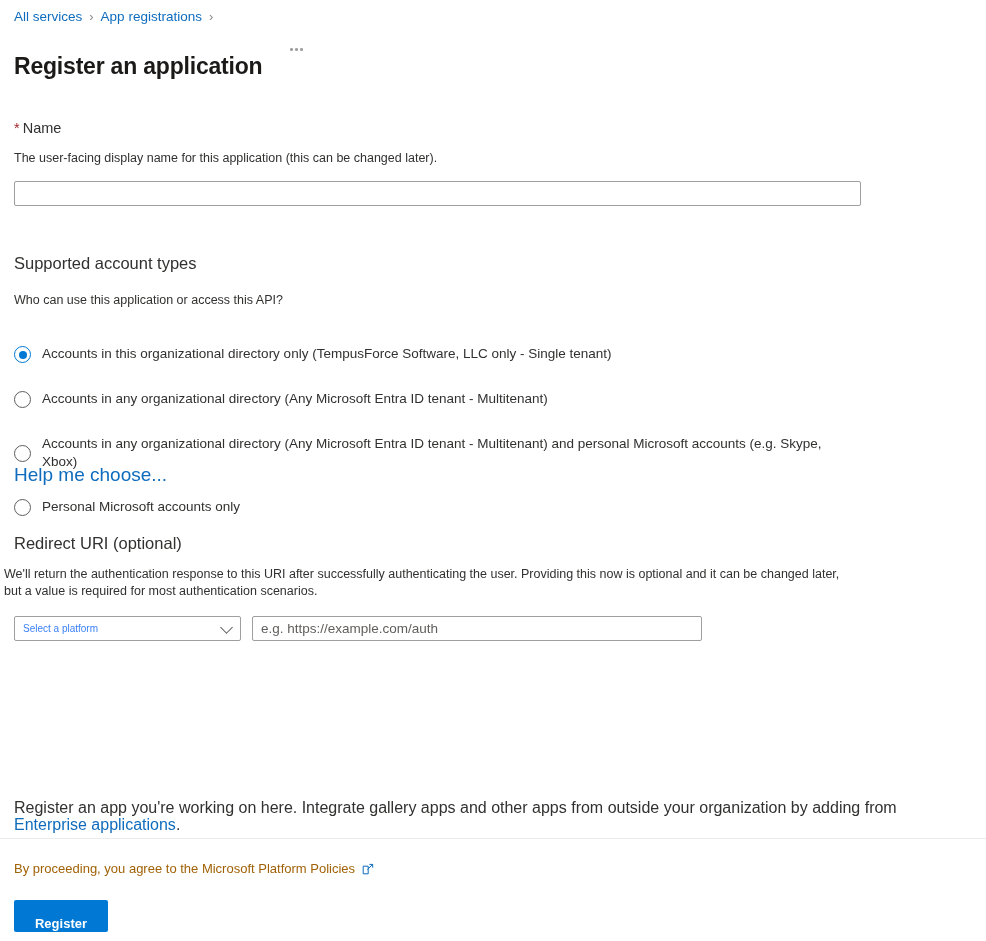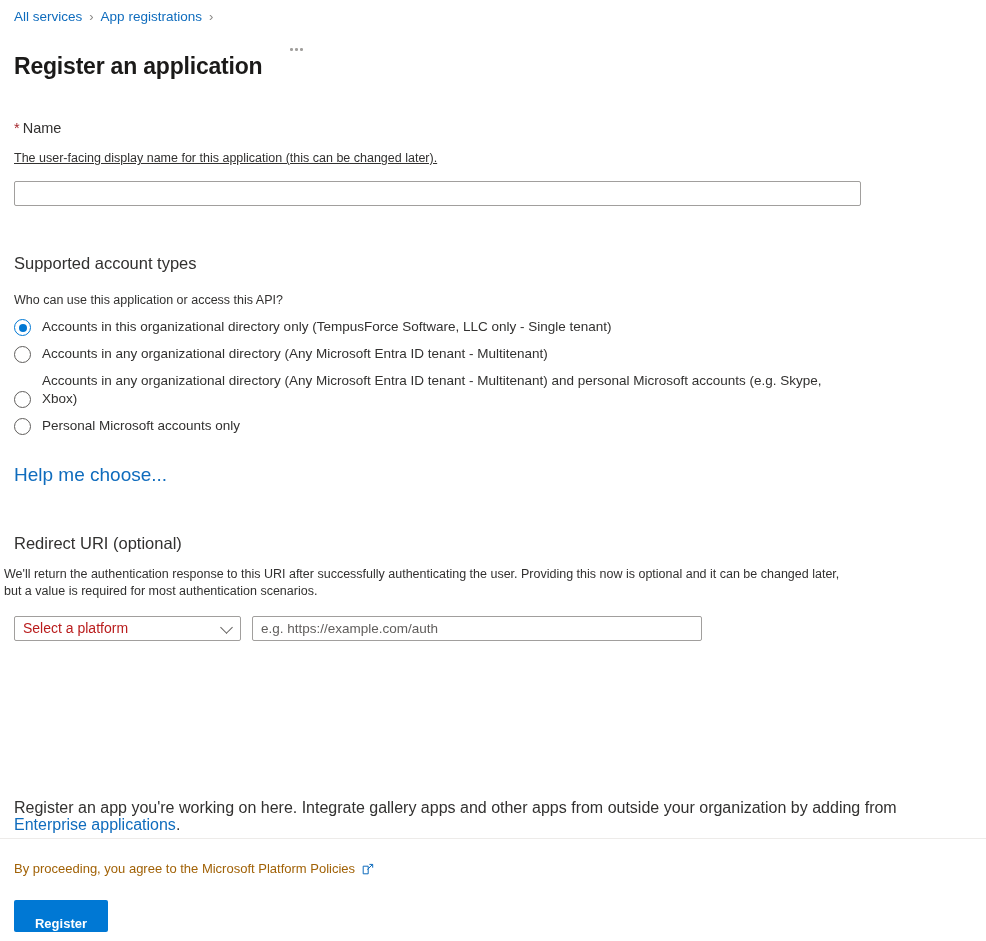--- a/index.html
+++ b/index.html
@@ -96,33 +96,34 @@
     background: #ffffff;
     border: 1px solid #a19f9d;
     border-radius: 2px;
     padding: 4px 8px;
     outline: none;
   }
   .text-input::placeholder { color: #605e5c; }
 
   
   .name-label   { position: absolute; left: 14px; top: 118px; }
-  .name-help    { position: absolute; left: 14px; top: 150px; text-decoration: underline; }
+  .name-help    { position: absolute; left: 14px; top: 150px; }
   .name-input   { position: absolute; left: 14px; top: 181px; width: 847px; height: 25px; }
 
   
   .sat-heading  { position: absolute; left: 14px; top: 252px; }
   .sat-question { position: absolute; left: 14px; top: 292px; }
 
   .radio-group { position: absolute; left: 14px; top: 318px; width: 900px; }
   .radio-row {
     display: flex;
-    align-items: flex-end;
+    align-items: center;
     margin-bottom: 9px;
     cursor: pointer;
+    margin-top: 27px;
   }
   .radio-mark {
     flex: 0 0 auto;
     width: 17px; height: 17px;
     border-radius: 50%;
     border: 1px solid #605e5c;
     background: #ffffff;
     margin-right: 11px;
     margin-top: 1px;
     position: relative;
@@ -177,22 +178,22 @@
     width: 227px; height: 25px;
     border: 1px solid #a19f9d;
     border-radius: 2px;
     background: #ffffff;
     display: flex;
     align-items: center;
     padding: 0 8px;
     cursor: pointer;
   }
   .platform-select-text {
-    font-size: 14px;
-    color: #b91c1c;
+    font-size: 10px;
+    color: #3b82f6;
     line-height: 25px;
   }
   .chev {
     position: absolute;
     right: 9px; top: 50%;
     width: 9px; height: 9px;
     margin-top: -6px;
     border-right: 1.4px solid #605e5c;
     border-bottom: 1.4px solid #605e5c;
     transform: rotate(45deg);

